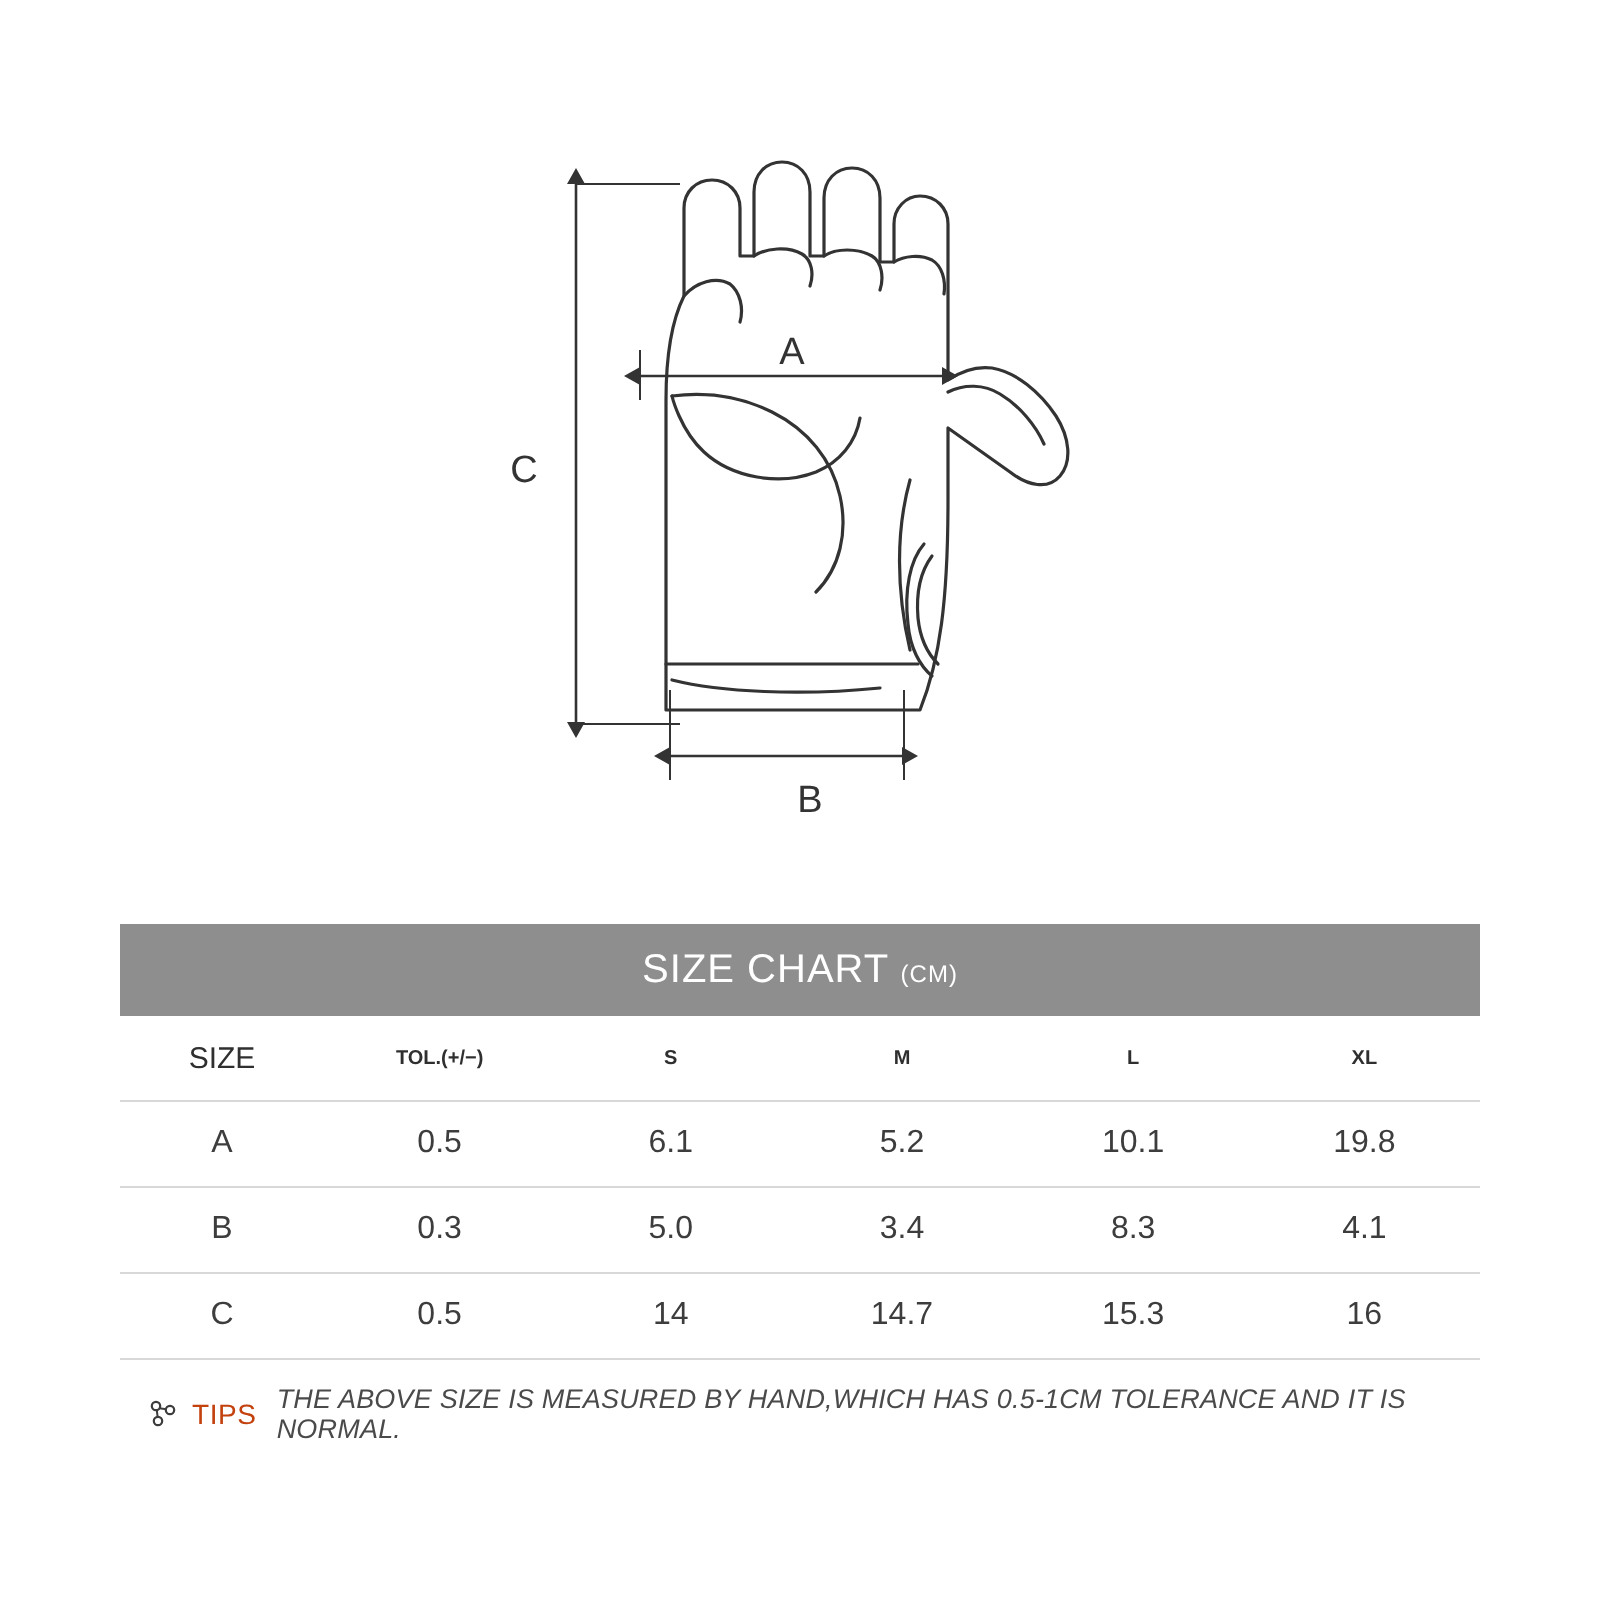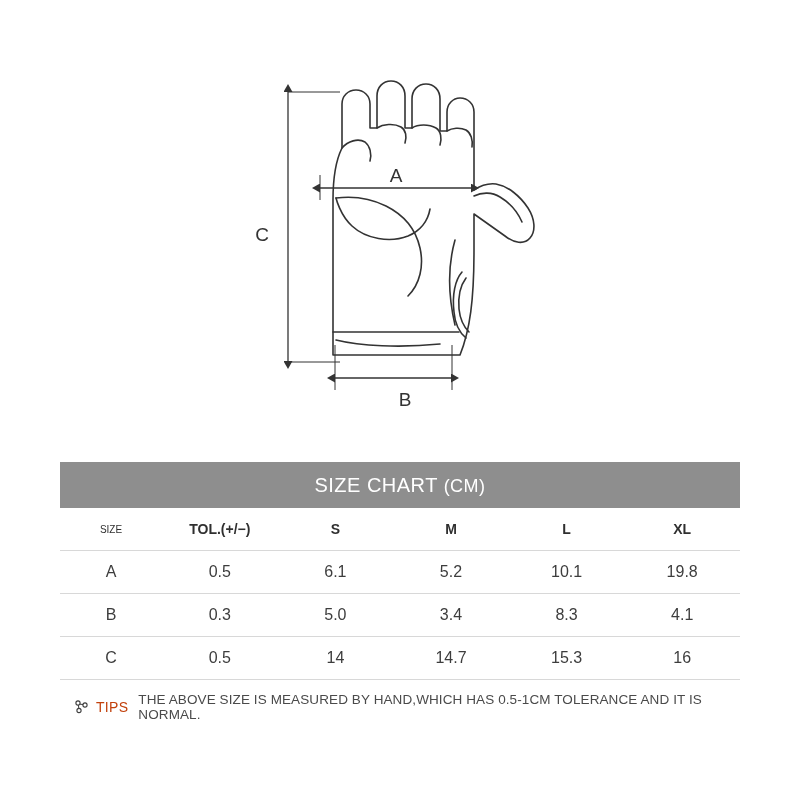--- a/index.html
+++ b/index.html
@@ -44,45 +44,45 @@
     background: #8e8e8e;
     color: #ffffff;
     text-align: center;
     height: 46px;
     line-height: 46px;
     font-size: 20px;
     letter-spacing: 0.5px;
     font-weight: 400;
   }
   .chart-title .unit {
-    font-size: 18px;
+    font-size: 12px;
   }
   table.size-table {
     width: 100%;
     border-collapse: collapse;
     table-layout: fixed;
   }
   table.size-table th,
   table.size-table td {
     text-align: center;
     font-size: 16px;
     font-weight: 400;
     color: #3d3d3d;
     padding: 0;
     height: 42px;
     vertical-align: middle;
     border-bottom: 1px solid #d8d8d8;
   }
   table.size-table thead th {
-    font-size: 10px;
+    font-size: 15px;
     color: #2f2f2f;
   }
   table.size-table thead th.bold-col {
     font-weight: 700;
-    font-size: 14px;
+    font-size: 10px;
     text-align: center;
   }
   table.size-table thead th.sizehead {
     font-weight: 400;
   }
   table.size-table tbody tr:last-child td {
     border-bottom: 1px solid #d8d8d8;
   }
   table.size-table col.c1 { width: 15%; }
   table.size-table col.c2 { width: 17%; }
@@ -107,20 +107,21 @@
   .tips-label {
     font-size: 14px;
     color: #c2410c;
     margin-right: 10px;
     letter-spacing: 0.3px;
   }
   .tips-text {
     font-size: 13.5px;
     color: #4a4a4a;
     letter-spacing: 0.1px;
+    font-style: italic;
   }
 
   .lbl {
     font-family: "Liberation Sans", sans-serif;
     font-size: 19px;
     fill: #333333;
   }
 </style>
 </head>
 <body>

